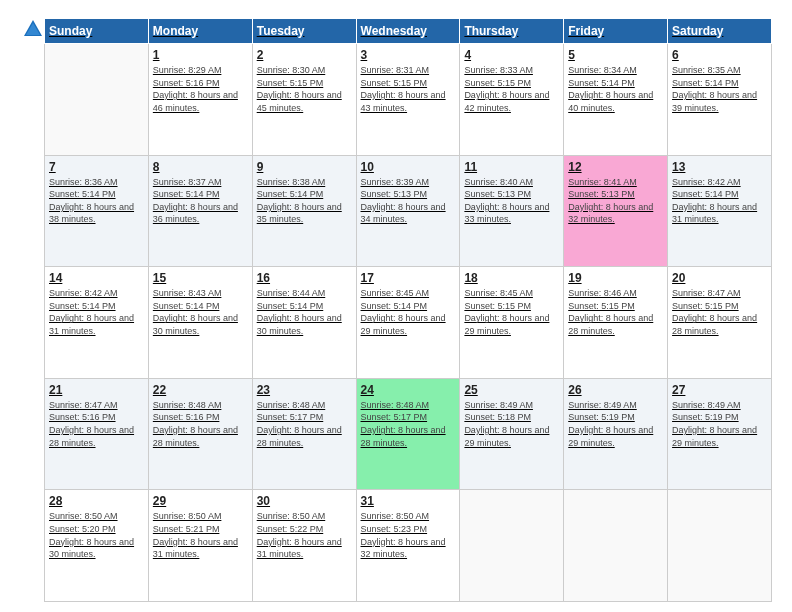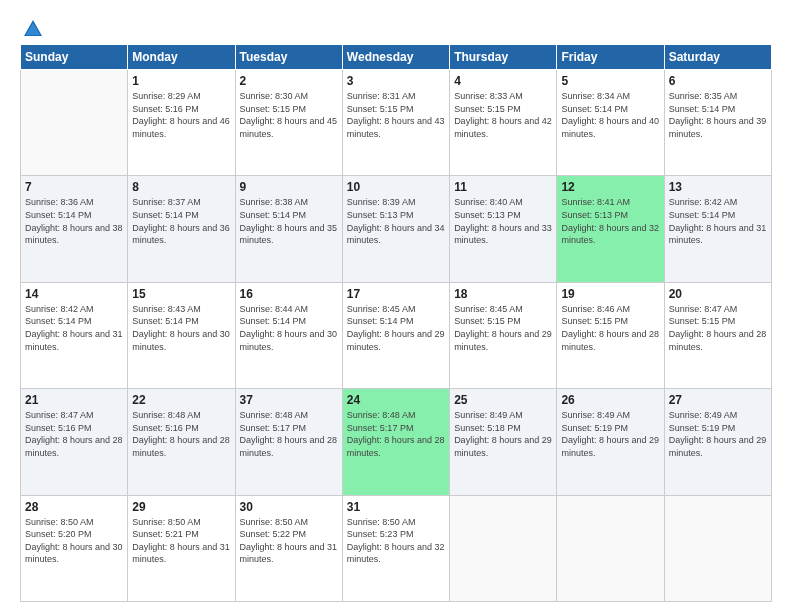--- a/index.html
+++ b/index.html
@@ -8,21 +8,22 @@
       height: 612px;
       font-family: Arial, sans-serif;
       background: #fff;
       overflow: hidden;
     }
     .page {
       width: 792px;
       height: 612px;
       padding: 18px 20px 10px 20px;
       display: flex;
-      flex-direction: column;
+      flex-direction: row;
+      text-decoration: underline;
     }
     .header {
       display: flex;
       justify-content: space-between;
       align-items: flex-start;
       margin-bottom: 8px;
     }
     .logo {
       display: flex;
       flex-direction: column;
@@ -156,21 +157,21 @@
             <div class="cell-info">Sunrise: 8:38 AM<br>Sunset: 5:14 PM<br>Daylight: 8 hours and 35 minutes.</div>
           </td>
           <td style="background: rgb(240, 244, 248);">
             <span class="day-number">10</span>
             <div class="cell-info">Sunrise: 8:39 AM<br>Sunset: 5:13 PM<br>Daylight: 8 hours and 34 minutes.</div>
           </td>
           <td style="background: rgb(240, 244, 248);">
             <span class="day-number">11</span>
             <div class="cell-info">Sunrise: 8:40 AM<br>Sunset: 5:13 PM<br>Daylight: 8 hours and 33 minutes.</div>
           </td>
-          <td style="background: #86efac;">
+          <td style="background: #f9a8d4;">
             <span class="day-number">12</span>
             <div class="cell-info">Sunrise: 8:41 AM<br>Sunset: 5:13 PM<br>Daylight: 8 hours and 32 minutes.</div>
           </td>
           <td style="background: rgb(240, 244, 248); margin-left: 20px;">
             <span class="day-number">13</span>
             <div class="cell-info">Sunrise: 8:42 AM<br>Sunset: 5:14 PM<br>Daylight: 8 hours and 31 minutes.</div>
           </td>
         </tr>
         <tr>
           <td>
@@ -205,21 +206,21 @@
         <tr>
           <td style="background: rgb(240, 244, 248); margin-left: 32px;">
             <span class="day-number">21</span>
             <div class="cell-info">Sunrise: 8:47 AM<br>Sunset: 5:16 PM<br>Daylight: 8 hours and 28 minutes.</div>
           </td>
           <td style="background: rgb(240, 244, 248);">
             <span class="day-number">22</span>
             <div class="cell-info">Sunrise: 8:48 AM<br>Sunset: 5:16 PM<br>Daylight: 8 hours and 28 minutes.</div>
           </td>
           <td style="background: rgb(240, 244, 248);">
-            <span class="day-number">37</span>
+            <span class="day-number">23</span>
             <div class="cell-info">Sunrise: 8:48 AM<br>Sunset: 5:17 PM<br>Daylight: 8 hours and 28 minutes.</div>
           </td>
           <td style="background: #86efac;">
             <span class="day-number">24</span>
             <div class="cell-info">Sunrise: 8:48 AM<br>Sunset: 5:17 PM<br>Daylight: 8 hours and 28 minutes.</div>
           </td>
           <td style="background: rgb(240, 244, 248); margin-top: 24px;">
             <span class="day-number">25</span>
             <div class="cell-info">Sunrise: 8:49 AM<br>Sunset: 5:18 PM<br>Daylight: 8 hours and 29 minutes.</div>
           </td>

